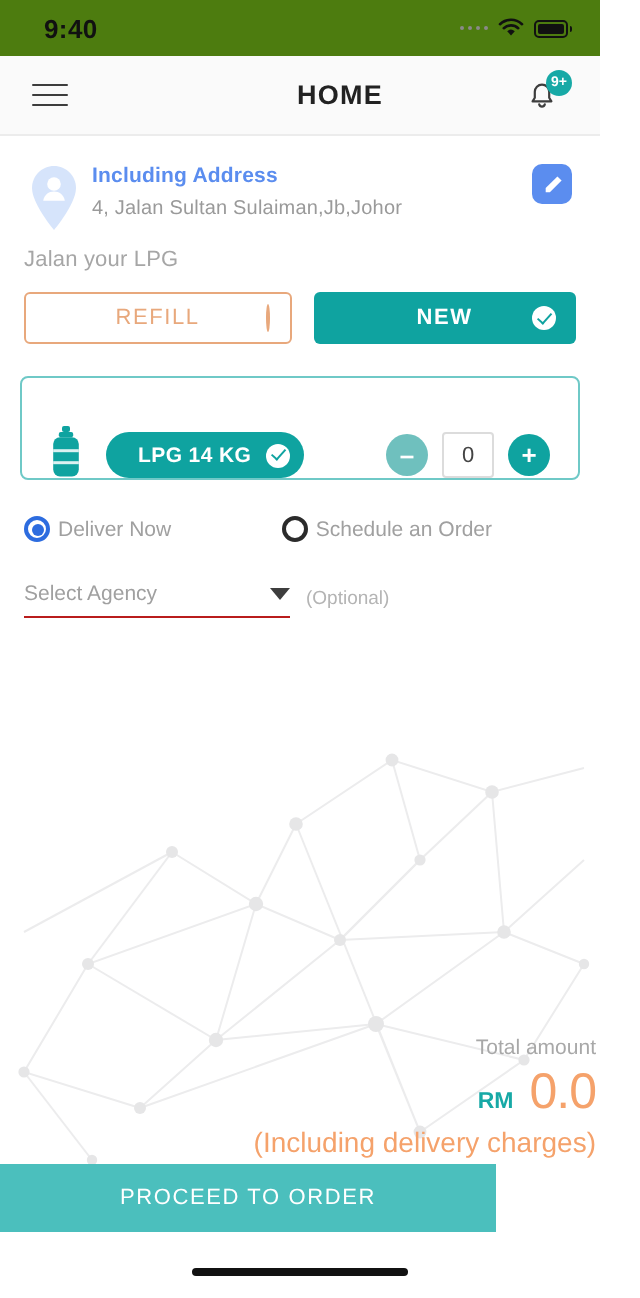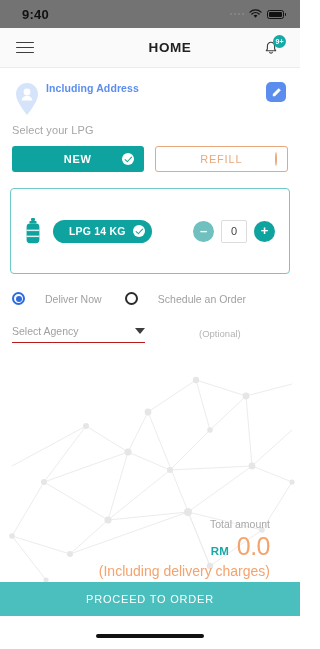--- a/index.html
+++ b/index.html
@@ -9,21 +9,21 @@
     background:#ffffff;
     position:relative;
     overflow:hidden;
     -webkit-font-smoothing:antialiased;
   }
 
   
   .statusbar {
     height:28px; display:flex; align-items:center;
     justify-content:space-between; padding:0 16px 0 22px;
-    background:#737373;
+    background:#4d7c0f;
   }
   .sb-time { font-size:13px; font-weight:bold; color:#111; letter-spacing:.2px; }
   .sb-right { display:flex; align-items:center; gap:5px; }
   .sb-dots { display:flex; gap:1.5px; align-items:center; }
   .sb-dots i { width:2.5px; height:2.5px; background:#8a8a8a; border-radius:50%; display:block; }
   .sb-batt {
     width:17px; height:9px; border:1px solid #111; border-radius:2.5px;
     position:relative; padding:1px;
   }
   .sb-batt::after {
@@ -87,21 +87,21 @@
   }
   .check-circle::after {
     content:""; width:3px; height:6px; border:solid #0FA3A0;
     border-width:0 1.6px 1.6px 0; transform:rotate(42deg) translate(-0.5px,-1px);
   }
   .empty-circle { width:11px; height:11px; border-radius:50%; border:1px solid #E8A87C; }
 
   
   .card {
     margin:16px 10px 0 10px; border:1px solid #6FC9C7; border-radius:4px;
-    height:86px; display:flex; align-items:center; padding:0 14px;
+    height:52px; display:flex; align-items:flex-end; padding:0 14px;
     background:rgba(255,255,255,.7);
   }
   .cyl { flex:0 0 16px; margin-right:12px; }
   .pill {
     height:23px; background:#0FA3A0; border-radius:12px; color:#fff;
     display:flex; align-items:center; gap:7px; padding:0 7px 0 16px;
     font-size:10.5px; font-weight:bold; letter-spacing:.2px; cursor:pointer;
   }
   .pill .check-circle::after { border-color:#0FA3A0; }
   .stepper { margin-left:auto; display:flex; align-items:center; gap:7px; }
@@ -114,56 +114,56 @@
   .step-minus { background:#6FC0BE; }
   .step-plus { background:#0FA3A0; }
   .qty {
     width:26px; height:23px; border:1px solid #dcdcdc; border-radius:2px;
     background:#fff; display:flex; align-items:center; justify-content:center;
     font-size:11px; color:#444;
   }
 
   
   .radio-row { display:flex; padding:18px 12px 0 12px; align-items:center; }
-  .radio-item { display:flex; align-items:center; gap:20px; cursor:pointer; }
+  .radio-item { display:flex; align-items:center; gap:4px; cursor:pointer; }
   .radio-item.second { margin-left:auto; margin-right:42px; }
   .rad { width:13px; height:13px; border-radius:50%; border:2px solid #2d6cdf;
          display:flex; align-items:center; justify-content:center; }
   .rad i { width:6px; height:6px; border-radius:50%; background:#2d6cdf; display:block; }
   .rad.off { border-color:#2b2b2b; }
   .radio-label { font-size:10.5px; color:#a0a0a0; }
 
   
   .agency-row { display:flex; align-items:flex-end; padding:20px 12px 0 12px; }
   .agency-sel {
     width:133px; border-bottom:1px solid #b91c1c; padding-bottom:5px;
     display:flex; align-items:center; cursor:pointer;
   }
   .agency-txt { font-size:10.5px; color:#a0a0a0; }
   .caret {
     margin-left:auto; width:0; height:0;
     border-left:5px solid transparent; border-right:5px solid transparent;
     border-top:6px solid #3d3d3d;
   }
-  .optional { font-size:9.5px; color:#b4b4b4; padding-left:8px; padding-bottom:4px;margin-left:46px; }
+  .optional { font-size:9.5px; color:#b4b4b4; padding-left:8px; padding-bottom:4px; }
 
   
   .net { position:absolute; left:0; top:370px; width:300px; height:215px; z-index:1; }
 
   
-  .total-wrap { position:absolute; right:30px; top:518px; text-align:right; z-index:3; }
+  .total-wrap { position:absolute; right:2px; top:518px; text-align:right; z-index:3; }
   .total-label { font-size:10.5px; color:#a8a8a8; }
   .total-amt { display:flex; align-items:baseline; justify-content:flex-end; gap:8px; margin-top:2px; }
   .cur { font-size:11.5px; color:#17A9A6; font-weight:bold;margin-left:24px; }
   .amt { font-size:25px; color:#F5A26B; letter-spacing:-.5px; }
   .incl { font-size:14px; color:#F5A26B; margin-top:2px; }
 
   
   .proceed {
-    position:absolute; left:0; bottom:33px; width:300px; height:34px;
+    position:absolute; left:0; bottom:33px; width:248px; height:34px;
     background:#4BBFBD; color:#fff; display:flex; align-items:center;
     justify-content:center; font-size:11px; letter-spacing:.8px;
     cursor:pointer; z-index:4;text-align:right;
   }
   .home-ind {
     position:absolute; bottom:11px; left:50%; transform:translateX(-50%);
     width:108px; height:4px; background:#111; border-radius:3px; z-index:4;
   }
 </style>
 </head>
@@ -249,41 +249,42 @@
 <div class="content">
 
   <div class="addr-row">
     <svg class="pin" viewBox="0 0 26 34">
       <path d="M13 1C6.9 1 2 5.9 2 12c0 8 11 21 11 21s11-13 11-21C24 5.9 19.1 1 13 1Z" fill="#d6e4fb"></path>
       <circle cx="13" cy="10" r="3.4" fill="#ffffff"></circle>
       <path d="M7.6 18.4c.5-3 2.8-4.6 5.4-4.6s4.9 1.6 5.4 4.6Z" fill="#ffffff"></path>
     </svg>
     <div class="addr-txt">
       <div class="addr-title">Including Address</div>
+      <div class="addr-line">4, Jalan Sultan Sulaiman,Jb,Johor</div>
     </div>
     <div class="edit-btn">
       <svg width="11" height="11" viewBox="0 0 12 12">
         <path d="M8.4 1.3 10.7 3.6 4.3 10H2V7.7Z" fill="#fff"></path>
       </svg>
     </div>
   </div>
 
-  <div class="select-lpg">Select your LPG</div>
+  <div class="select-lpg">Jalan your LPG</div>
 
   <div class="seg-row">
+    <div class="seg off">
+      <span>REFILL</span>
+      <span class="seg-mark">
+        <span class="empty-circle"></span>
+      </span>
+    </div>
     <div class="seg on">
       <span>NEW</span>
       <span class="seg-mark">
         <span class="check-circle"></span>
-      </span>
-    </div>
-    <div class="seg off">
-      <span>REFILL</span>
-      <span class="seg-mark">
-        <span class="empty-circle"></span>
       </span>
     </div>
   </div>
 
   <div class="card">
     <svg class="cyl" viewBox="0 0 16 26">
       <rect x="6" y="0" width="4" height="3" rx="1" fill="#0FA3A0"></rect>
       <rect x="4.4" y="3" width="7.2" height="2.6" rx="1" fill="#0FA3A0"></rect>
       <rect x="1.6" y="5.6" width="12.8" height="19.6" rx="3.4" fill="#0FA3A0"></rect>
       <rect x="1.6" y="11.6" width="12.8" height="1.5" fill="#ffffff" opacity=".85"></rect>

